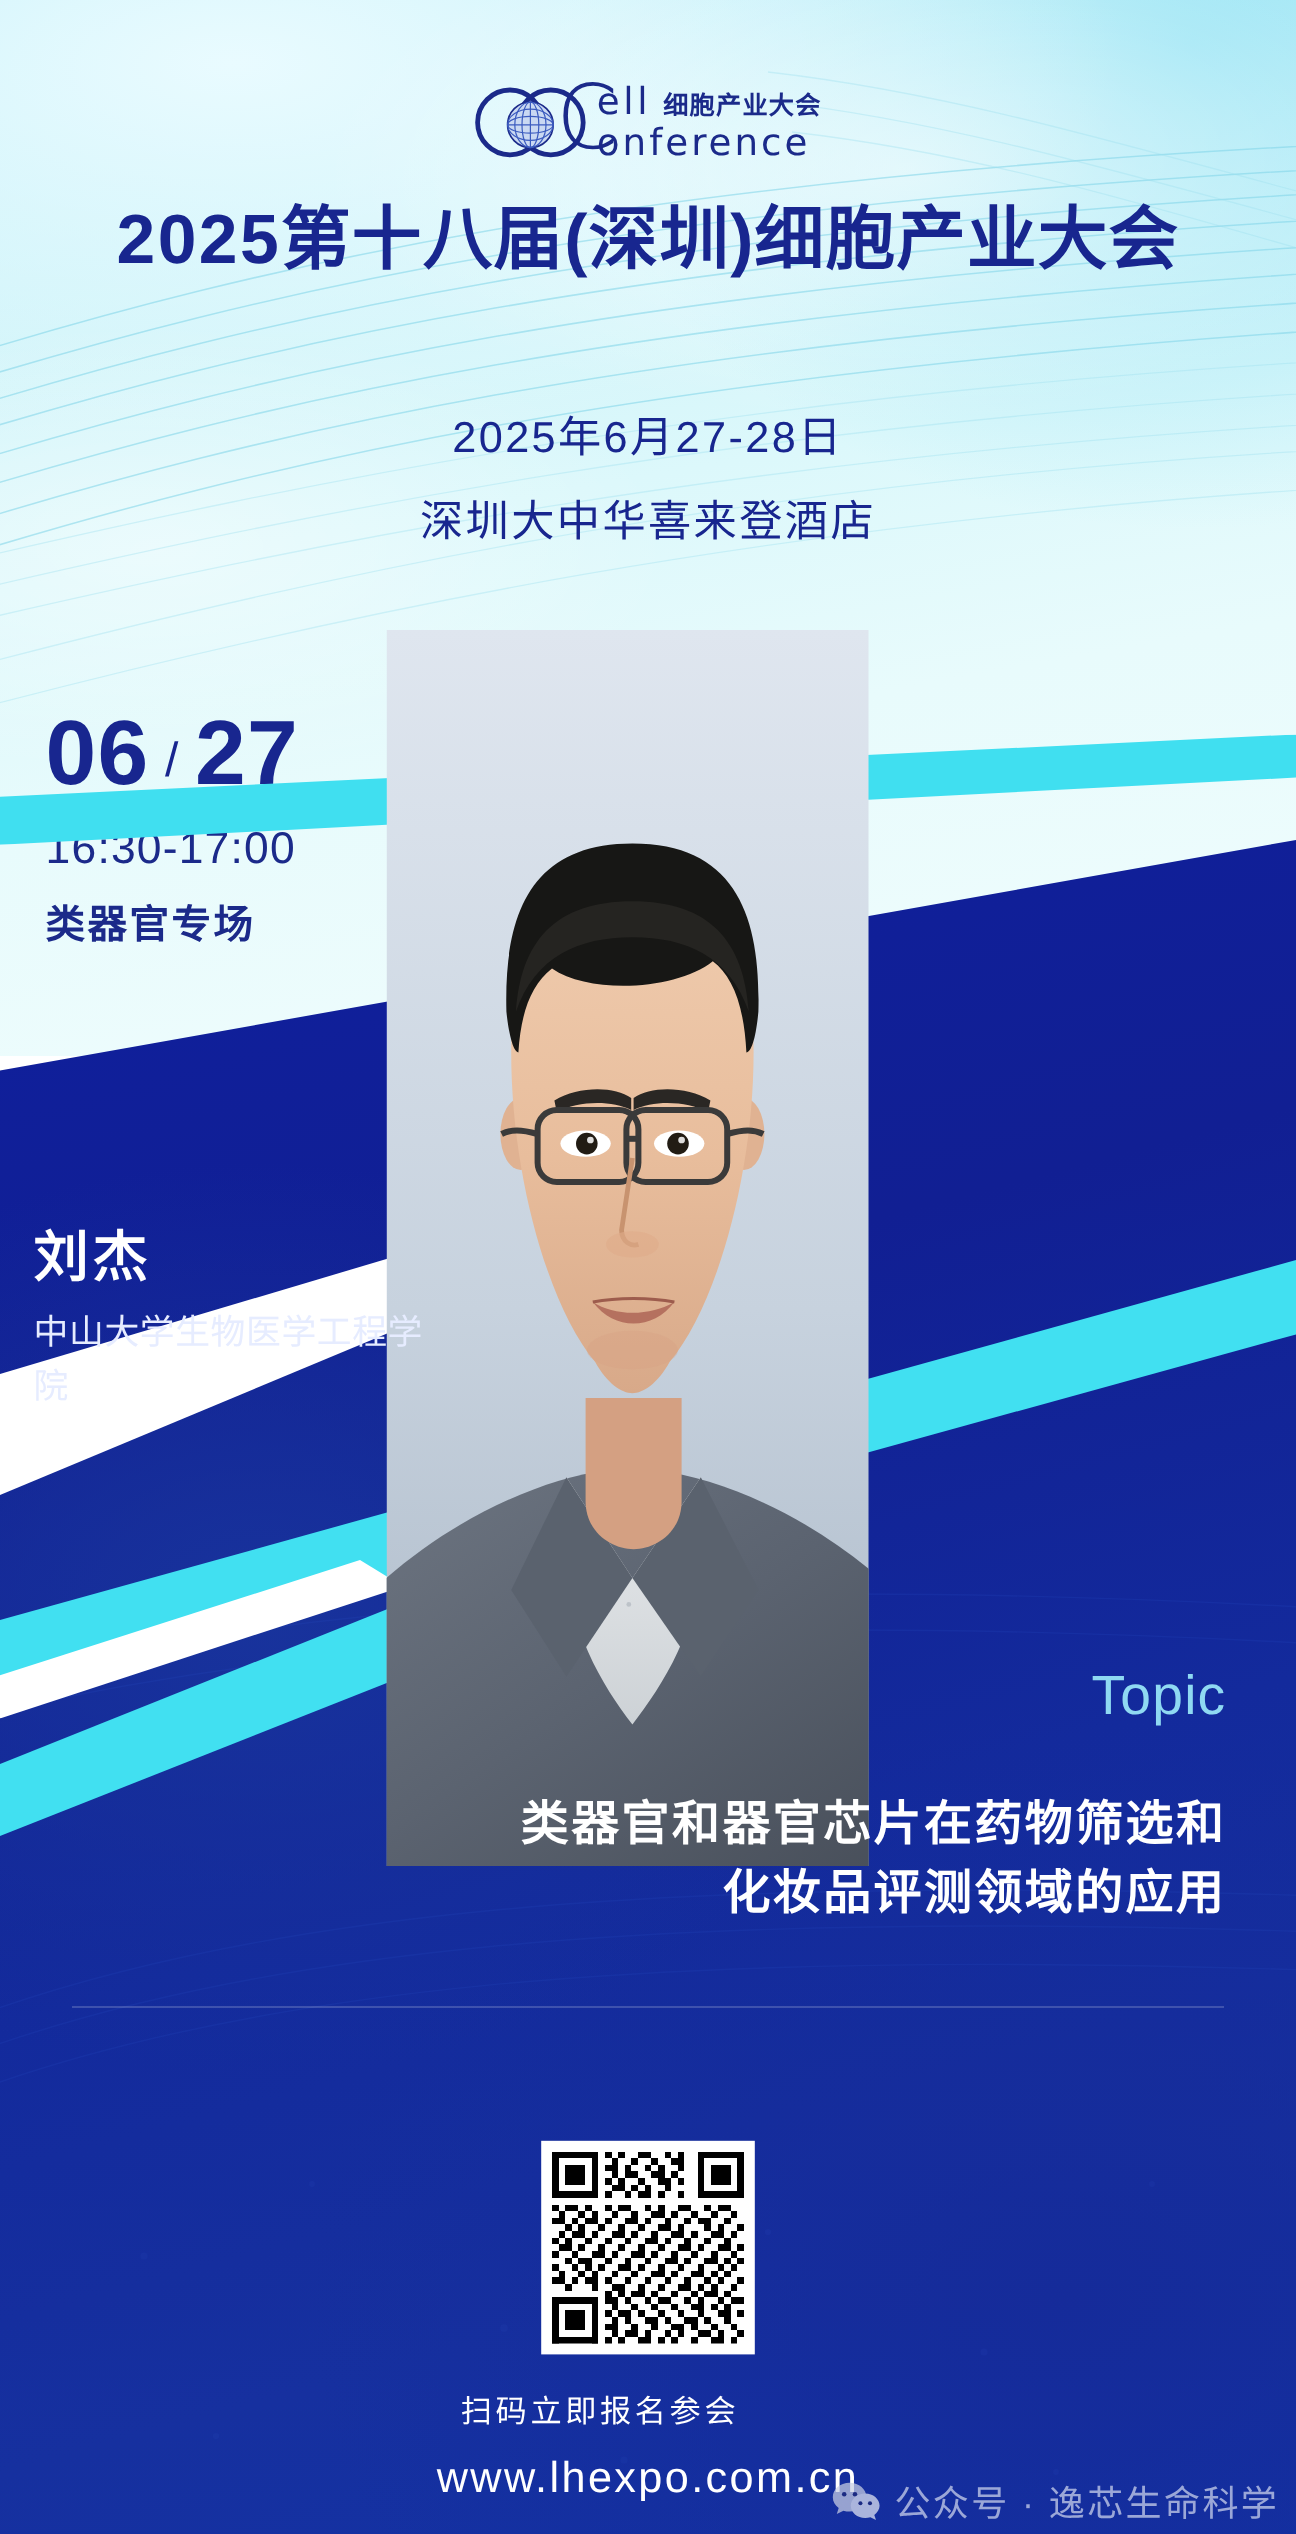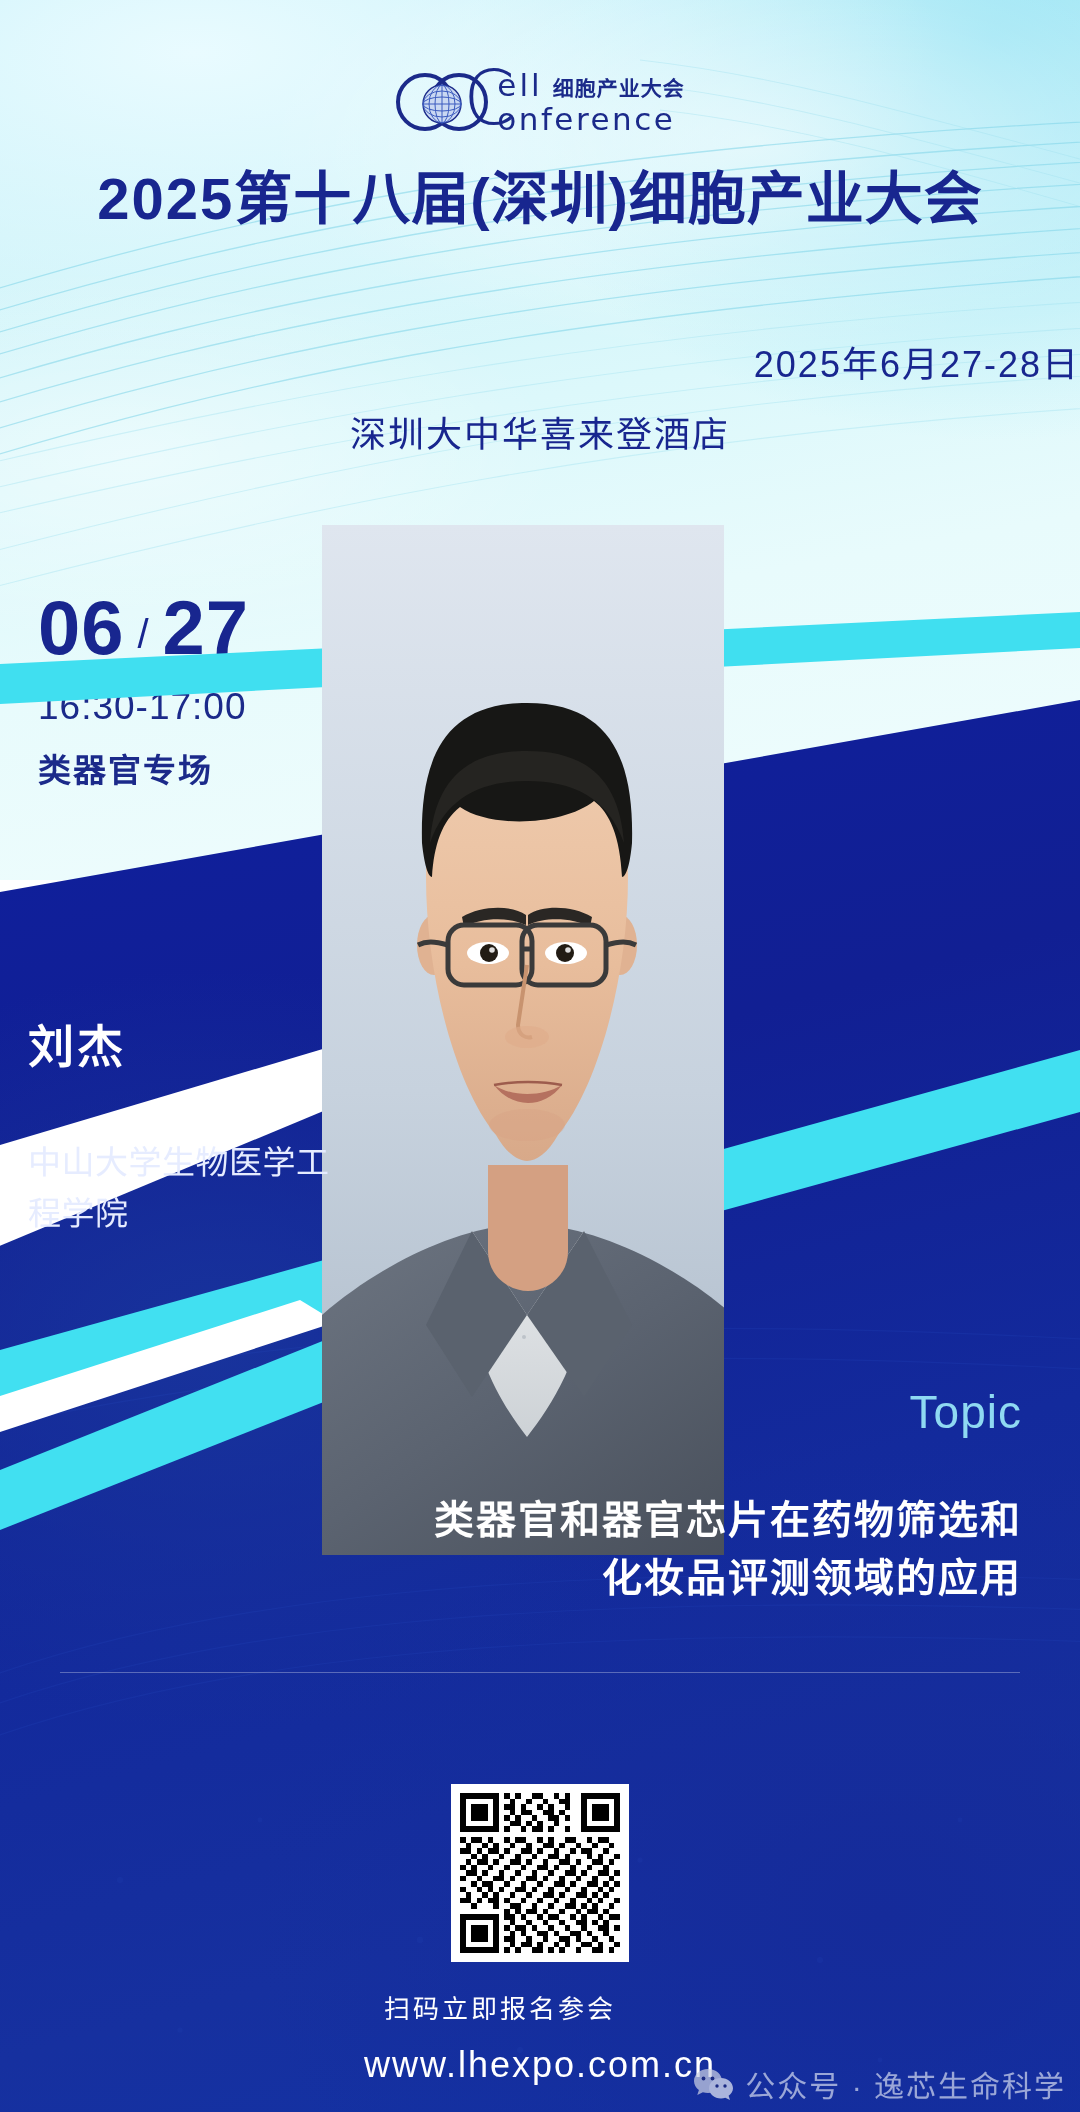--- a/index.html
+++ b/index.html
@@ -54,21 +54,21 @@
   }
 
   
   .main-title{
     position:absolute;left:0;top:152px;width:1080px;text-align:center;
     font-size:58px;font-weight:700;color:#18268f;letter-spacing:1px;
     white-space:nowrap;
   }
   .main-title .yr{letter-spacing:2px;}
   .sub-date{
-    position:absolute;left:0;top:335px;width:1080px;text-align:right;
+    position:absolute;left:0;top:335px;width:1080px;text-align:center;
     font-size:36px;color:#18268f;letter-spacing:2px;font-weight:400;
   }
   .sub-venue{
     position:absolute;left:0;top:405px;width:1080px;text-align:center;
     font-size:36px;color:#18268f;letter-spacing:2px;font-weight:500;
   }
 
   
   .date-block{position:absolute;left:38px;top:590px;}
   .date-big{
@@ -137,21 +137,21 @@
     overflow:hidden;
   }
   .portrait svg{display:block;}
 
   
   .speaker{position:absolute;left:28px;top:1022px;width:330px;}
   .speaker-name{
     font-size:46px;font-weight:700;color:#ffffff;letter-spacing:3px;line-height:1.1;
   }
   .speaker-org{
-    margin-top:64px;font-size:33px;color:#e6ecff;letter-spacing:.5px;line-height:1.55;font-weight:400;
+    margin-top:16px;font-size:29px;color:#e6ecff;letter-spacing:.5px;line-height:1.55;font-weight:400;
   }
   .speaker-title{
     margin-top:14px;font-size:25px;color:#e6ecff;letter-spacing:.5px;line-height:1.55;font-weight:400;
   }
 
   
   .topic-label{
     position:absolute;right:58px;top:1385px;font-size:46px;color:#8fd9f2;
     letter-spacing:1px;font-weight:400;text-align:right;
   }

